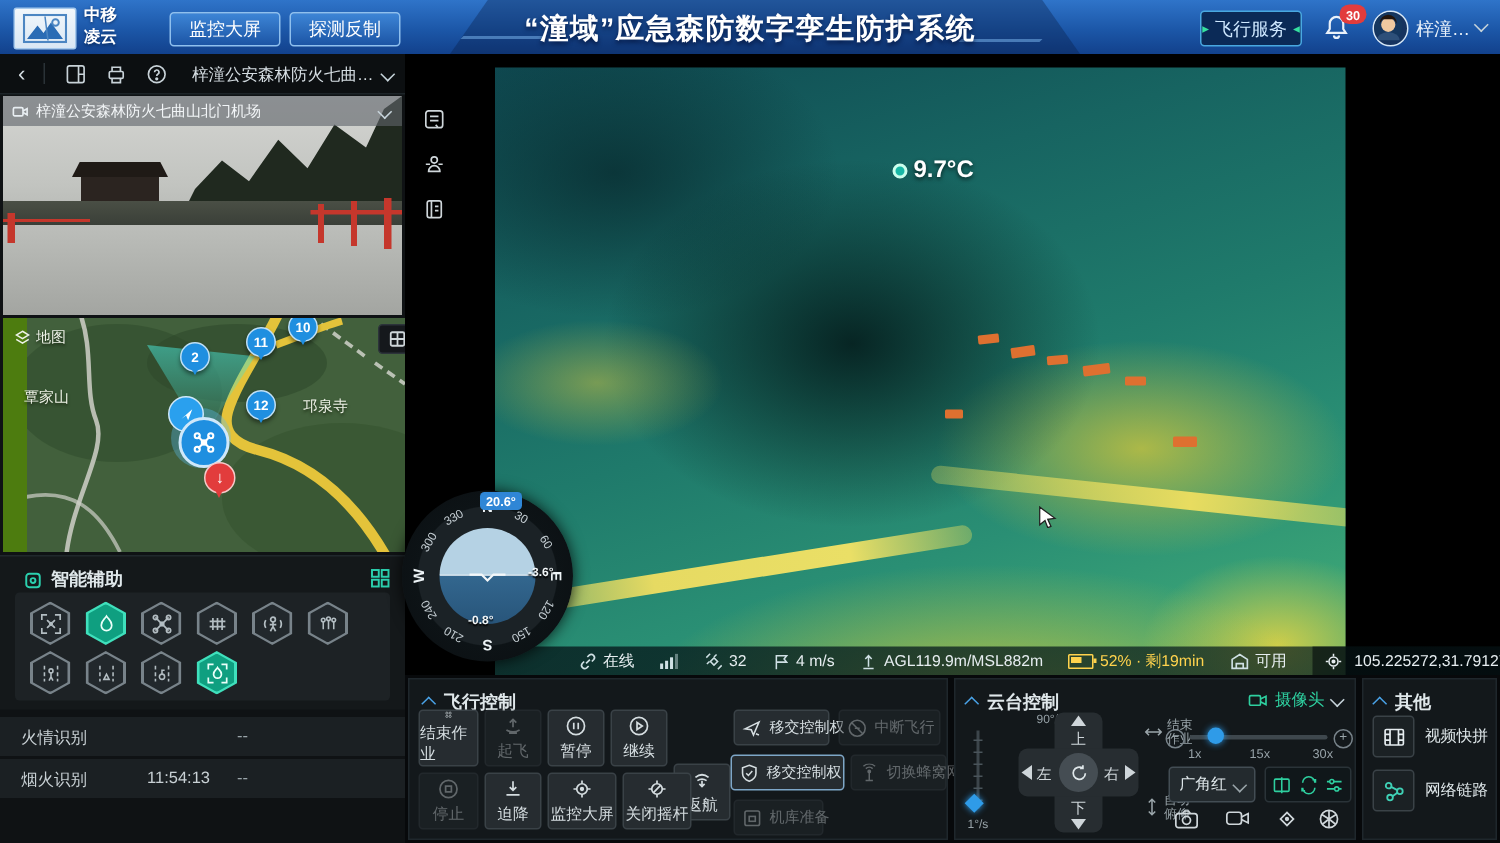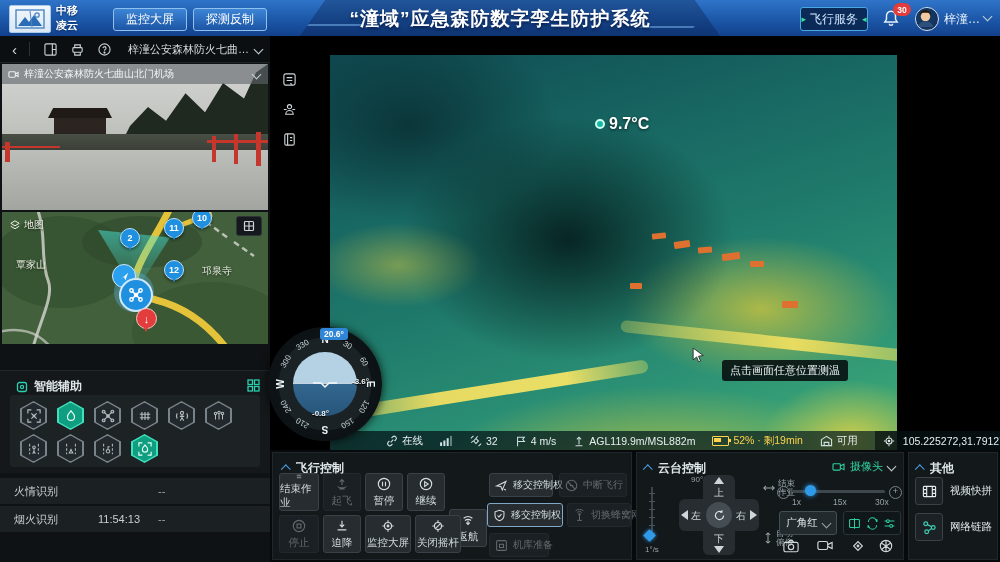--- a/index.html
+++ b/index.html
@@ -55,21 +55,21 @@
   #v-bld{left:52px;top:52px;width:52px;height:19px;background:#2b2420;}
   #v-roof{left:46px;top:44px;width:64px;height:10px;background:#1f1a16;clip-path:polygon(0 100%,8% 0,92% 0,100% 100%);}
   #v-deck{left:0;top:86px;width:266px;height:60px;background:linear-gradient(180deg,#bcbeba,#a3a5a1);}
   .rail{background:#c5372c;}
   #v-ovl{left:0;top:0;width:266px;height:20px;background:rgba(95,100,106,.62);display:flex;align-items:center;}
   #v-ovl .cam{margin-left:6px;color:#e8eef2;}
   #v-title{margin-left:5px;font-size:10px;color:#f2f5f7;}
   #v-chev{margin-left:auto;margin-right:8px;}
 
   
-  #map{left:2px;top:176px;width:266px;height:132px;overflow:hidden;background:#404040;}
+  #map{left:2px;top:176px;width:266px;height:156px;overflow:hidden;background:#4d7c0f;padding-left:16px;}
   #map-label{left:8px;top:6px;display:flex;align-items:center;gap:4px;font-size:10px;color:#eef2e8;
        text-shadow:0 1px 2px #17240f;}
   #map-mode{right:6px;top:4px;width:24px;height:18px;background:#15181c;border-radius:3px;border:1px solid #2c333a;
        display:flex;align-items:center;justify-content:center;color:#cfd6da;cursor:pointer;}
   .place{font-size:10px;color:#edf1e6;text-shadow:0 1px 2px #1b2a12;}
   .mkr{width:18px;height:18px;border-radius:50%;background:#1f8fe0;border:1.5px solid #bfe0f7;color:#fff;
        font-size:9px;font-weight:bold;display:flex;align-items:center;justify-content:center;cursor:pointer;
        box-shadow:0 2px 3px rgba(0,0,0,.45);}
   .mkr::after{content:"";position:absolute;left:6px;top:16px;border:3px solid transparent;border-top:5px solid #1f8fe0;}
   #fov{left:96px;top:18px;width:72px;height:62px;background:linear-gradient(180deg,rgba(72,225,210,.55),rgba(72,225,210,.05));
@@ -99,21 +99,21 @@
 
   
   .rec-row{left:0;width:270px;height:26px;background:#1b2023;display:flex;align-items:center;font-size:11px;}
   .rec-label{margin-left:14px;color:#c8d0d4;width:84px;}
   .rec-time{width:60px;color:#c8d0d4;}
   .rec-val{color:#9aa5aa;}
 
   
   #stage{left:270px;top:36px;width:730px;height:414px;background:#000;}
   .side-ic{left:12px;color:#cfd6da;cursor:pointer;}
-  #thermal{left:60px;top:19px;width:567px;height:438px;overflow:hidden;
+  #thermal{left:60px;top:9px;width:567px;height:438px;overflow:hidden;
      background:
        radial-gradient(ellipse 120px 60px at 12% 48%, rgba(195,190,70,.55), transparent 70%),
        radial-gradient(ellipse 230px 170px at 42% 42%, rgba(4,26,26,.88), transparent 72%),
        radial-gradient(ellipse 200px 130px at 14% 16%, rgba(8,42,46,.75), transparent 75%),
        radial-gradient(ellipse 190px 100px at 76% 58%, rgba(205,196,62,.8), transparent 72%),
        radial-gradient(ellipse 320px 130px at 58% 97%, rgba(205,196,60,.85), transparent 72%),
        radial-gradient(ellipse 120px 80px at 92% 88%, rgba(222,210,70,.9), transparent 75%),
        linear-gradient(163deg,#0f4a52 0%,#176461 25%,#1f7a6b 48%,#2a8f74 68%,#3aa376 84%,#49a96e 100%);}
   .roof{background:#de7030;border-radius:1px;}
   #temp{display:flex;align-items:center;gap:4px;font-size:16px;font-weight:bold;color:#fff;text-shadow:0 1px 3px rgba(0,0,0,.7);}
@@ -495,21 +495,20 @@
       <div class="roof abs" style="left:300px;top:228px;width:12px;height:6px;"></div>
       <div id="temp" class="abs" style="left:265px;top:60px;">
         <span class="dot"></span>
         <span>9.7°C</span>
       </div>
       <span id="cursor" class="abs" style="left:362px;top:292px;">
         <svg width="13" height="15" viewBox="0 0 12 14" fill="#fff" stroke="#222" stroke-width=".8">
             <path d="M1 1 L10.5 8 L6 8.6 L8 13 L6 13.8 L4.3 9.3 L1 12 Z"></path>
           </svg>
       </span>
-      <div id="tip" class="abs" style="left:392px;top:305px;">点击画面任意位置测温</div>
     </div>
 
     <div id="sbar" class="abs">
       <span class="s-item">
         <svg width="12" height="12" viewBox="0 0 14 14" fill="none" stroke="currentColor" stroke-width="1.3">
             <path d="M5.5 8.5 L8.5 5.5 M4 7 L2.5 8.5 a2.5 2.5 0 0 0 3.5 3.5 L7.5 10.5 M10 7 L11.5 5.5 A2.5 2.5 0 0 0 8 2 L6.5 3.5"></path>
           </svg>
         <span>在线</span>
       </span>
       <span class="s-item">

